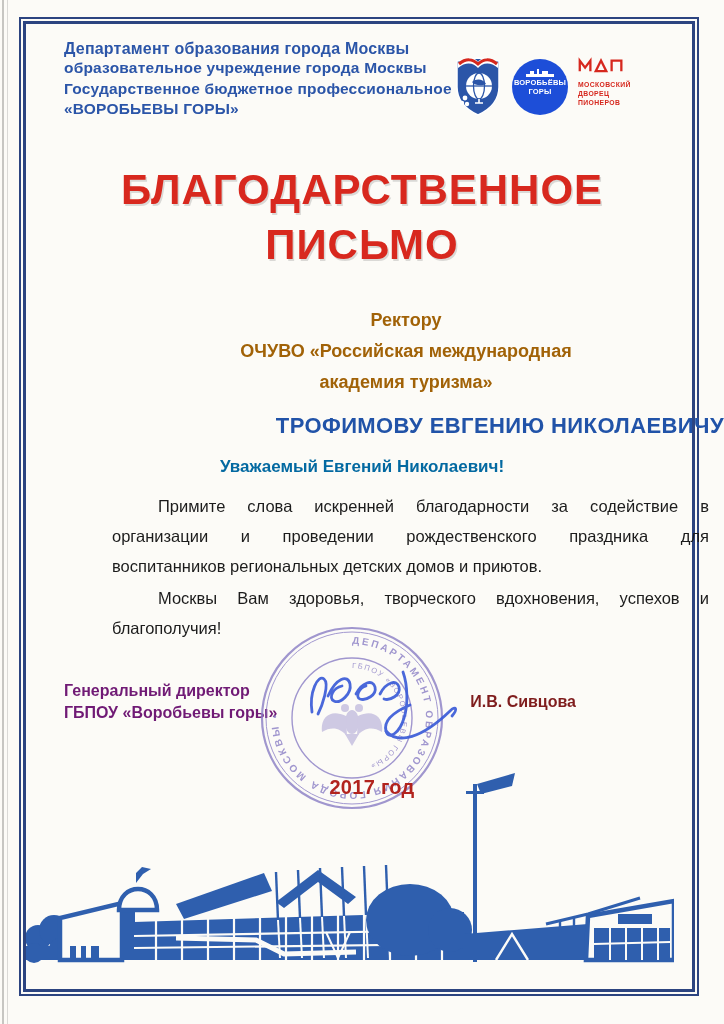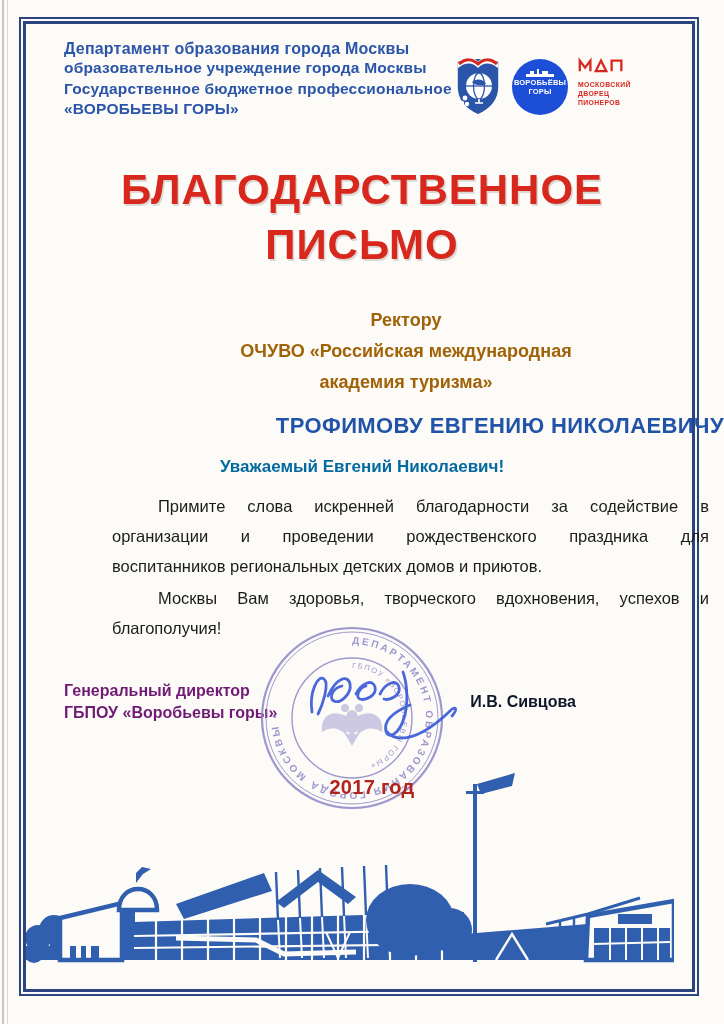--- a/index.html
+++ b/index.html
@@ -50,21 +50,21 @@
   .body-text{position:absolute;left:64px;top:491px;width:597px;font-size:16.5px;
     line-height:30px;color:#1c1c1c;margin-left:48px;}
   .para div{text-align:justify;text-align-last:justify;}
   .para div:first-child{text-indent:46px;}
   .para div:last-child{text-align-last:left;}
   .para + .para{margin-top:2px;}
 
   
   .sig-left{position:absolute;left:64px;top:680px;font-weight:bold;font-size:16px;
     line-height:22px;color:#701a75;}
-  .sig-name{position:absolute;right:148px;top:693px;font-weight:bold;font-size:16px;color:#0f172a;}
+  .sig-name{position:absolute;right:148px;top:693px;font-weight:bold;font-size:16px;color:#7f1d1d;}
 
   .stamp{position:absolute;left:258px;top:624px;width:188px;height:188px;opacity:.8;filter:blur(.3px);}
   .autograph{position:absolute;left:300px;top:648px;width:176px;height:124px;}
 
   .year{position:absolute;left:10px;top:776px;width:100%;text-align:center;
     font-weight:bold;font-size:20px;color:#b2231d;letter-spacing:.3px;}
 
   .building{position:absolute;left:26px;top:770px;width:648px;height:212px;}
 </style>
 </head>

